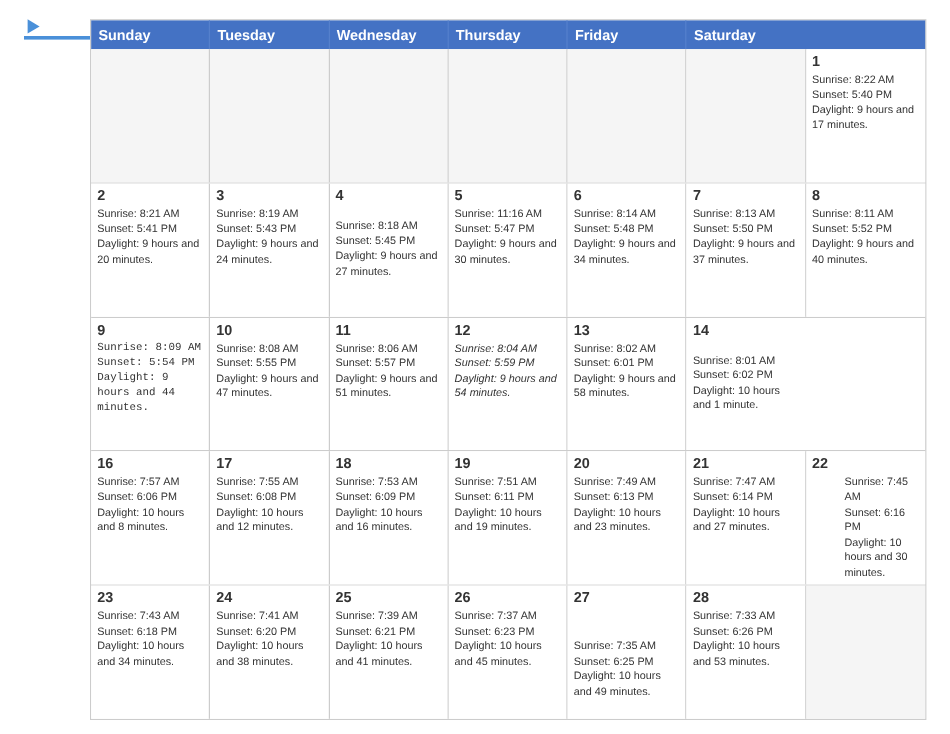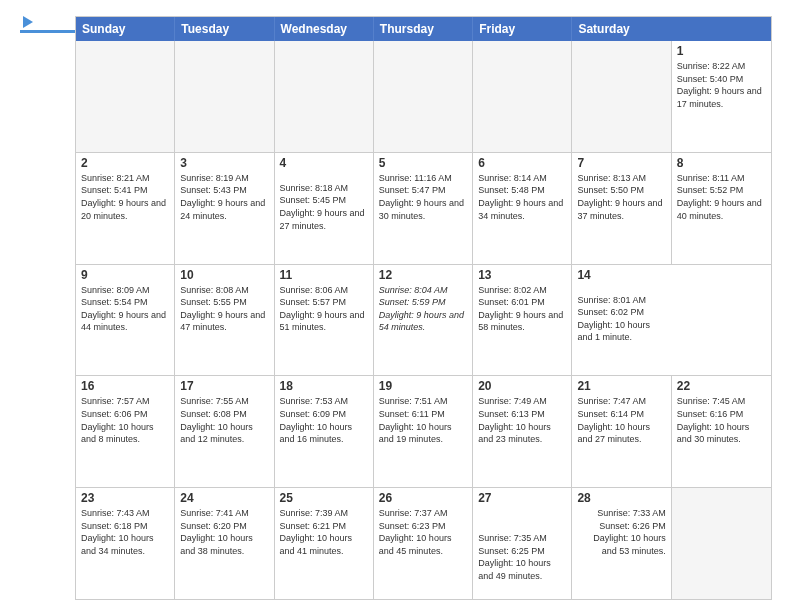--- a/index.html
+++ b/index.html
@@ -208,21 +208,21 @@
           <div class="cal-cell">
             <span class="day-num">8</span>
             <div class="day-info" style="white-space: pre-wrap;">Sunrise: 8:11 AM
 Sunset: 5:52 PM
 Daylight: 9 hours and 40 minutes.</div>
           </div>
         </div>
         <div class="cal-row">
           <div class="cal-cell">
             <span class="day-num">9</span>
-            <div class="day-info" style="white-space: pre-wrap;">Sunrise: 8:09 AM
+            <div class="day-info" style="white-space: pre-wrap; font-family: Liberation Mono, monospace;">Sunrise: 8:09 AM
 Sunset: 5:54 PM
 Daylight: 9 hours and 44 minutes.</div>
           </div>
           <div class="cal-cell">
             <span class="day-num">10</span>
             <div class="day-info" style="white-space: pre-wrap;">Sunrise: 8:08 AM
 Sunset: 5:55 PM
 Daylight: 9 hours and 47 minutes.</div>
           </div>
           <div class="cal-cell">
@@ -282,21 +282,21 @@
 Daylight: 10 hours and 23 minutes.</div>
           </div>
           <div class="cal-cell">
             <span class="day-num">21</span>
             <div class="day-info" style="white-space: pre-wrap;">Sunrise: 7:47 AM
 Sunset: 6:14 PM
 Daylight: 10 hours and 27 minutes.</div>
           </div>
           <div class="cal-cell">
             <span class="day-num">22</span>
-            <div class="day-info" style="white-space: pre-wrap;">Sunrise: 7:45 AM
+            <div class="day-info" style="white-space: pre-wrap; margin-left: 27px;">Sunrise: 7:45 AM
 Sunset: 6:16 PM
 Daylight: 10 hours and 30 minutes.</div>
           </div>
         </div>
         <div class="cal-row">
           <div class="cal-cell">
             <span class="day-num">23</span>
             <div class="day-info" style="white-space: pre-wrap;">Sunrise: 7:43 AM
 Sunset: 6:18 PM
 Daylight: 10 hours and 34 minutes.</div>
@@ -320,21 +320,21 @@
 Daylight: 10 hours and 45 minutes.</div>
           </div>
           <div class="cal-cell">
             <span class="day-num">27</span>
             <div class="day-info" style="white-space: pre-wrap; margin-top: 27px;">Sunrise: 7:35 AM
 Sunset: 6:25 PM
 Daylight: 10 hours and 49 minutes.</div>
           </div>
           <div class="cal-cell">
             <span class="day-num">28</span>
-            <div class="day-info" style="white-space: pre-wrap; text-align: right;">Sunrise: 7:33 AM
+            <div class="day-info" style="white-space: pre-wrap;">Sunrise: 7:33 AM
 Sunset: 6:26 PM
 Daylight: 10 hours and 53 minutes.</div>
           </div>
           <div class="cal-cell empty"></div>
         </div>
       </div>
   </div>
 </div>
 
 </body></html>

